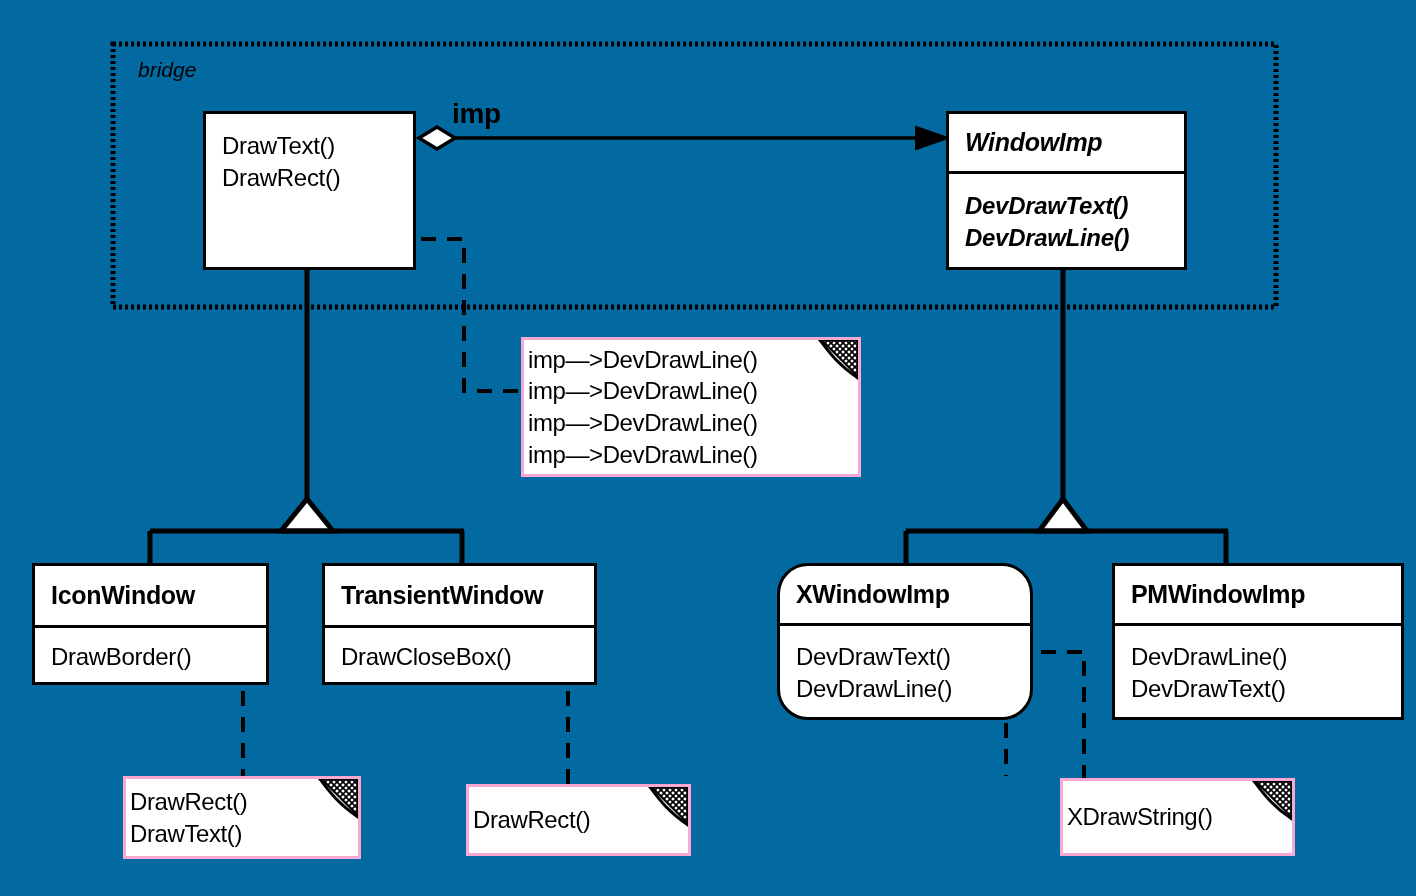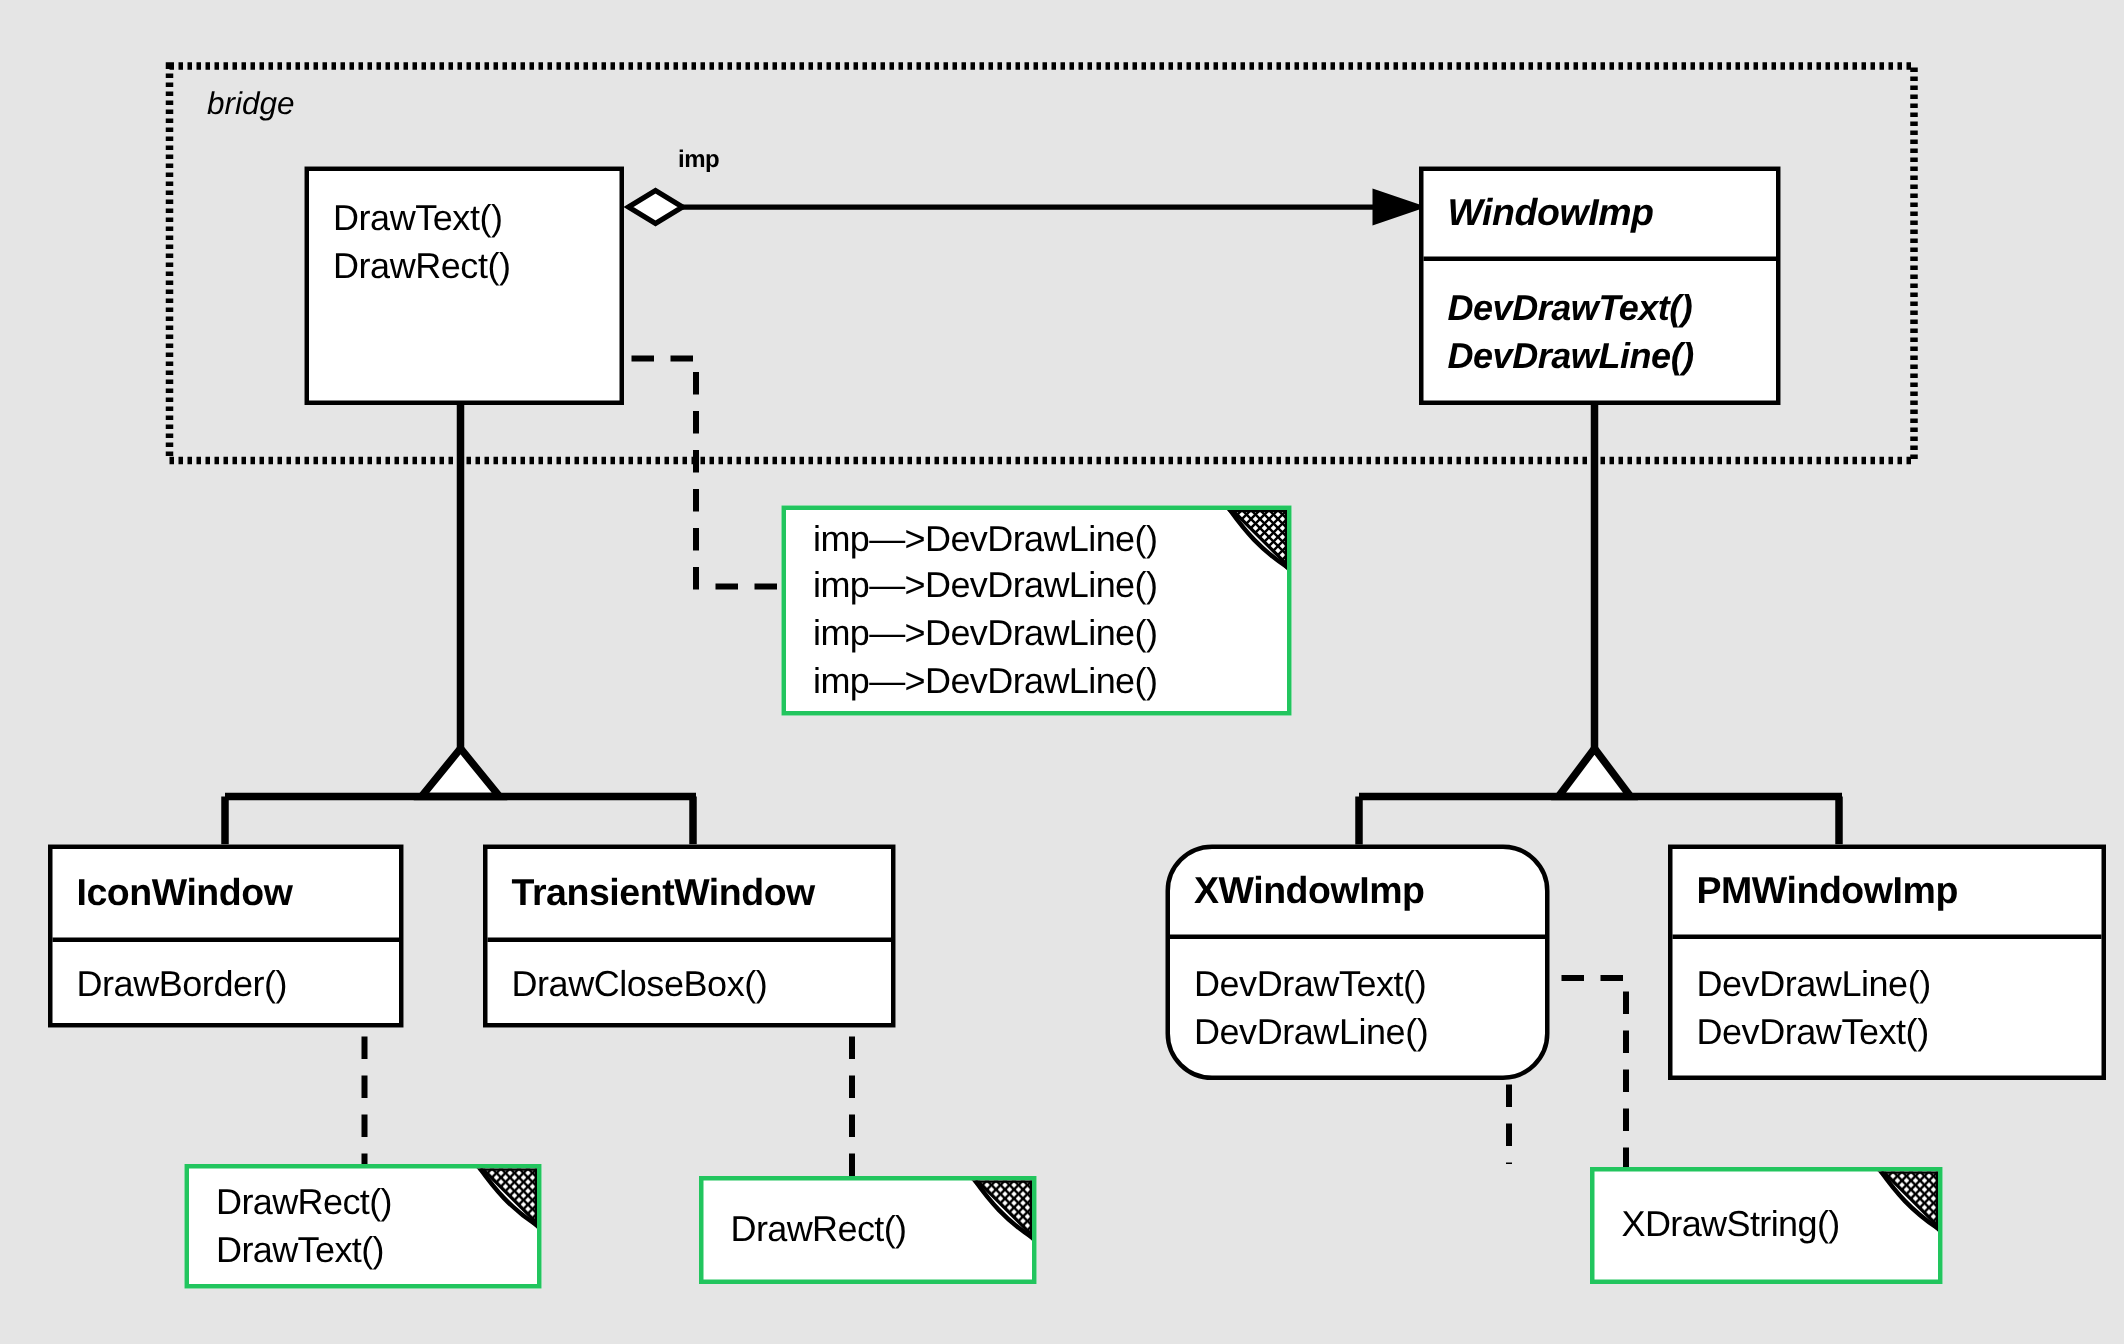--- a/index.html
+++ b/index.html
@@ -11,21 +11,21 @@
   body {
     font-family: "Liberation Sans", sans-serif;
     width: 1416px;
     height: 896px;
     overflow: hidden;
   }
   #canvas {
     position: relative;
     width: 1416px;
     height: 896px;
-    background: #e5e5e5;
+    background: #0369a1;
   }
   svg.layer {
     position: absolute;
     left: 0;
     top: 0;
     width: 1416px;
     height: 896px;
     pointer-events: none;
   }
   .uml-class {
@@ -62,24 +62,24 @@
     white-space: nowrap;
     letter-spacing: -0.3px;
   }
   .uml-class.abstract-ops .op {
     font-style: italic;
     font-weight: bold;
   }
   .note {
     position: absolute;
     box-sizing: border-box;
-    border: 3px solid #22c55e;
+    border: 3px solid #f9a8d4;
     background: #fff;
     z-index: 6;
-    padding: 6px 0 6px 18px;
+    padding: 6px 0 6px 4px;
     display: flex;
     flex-direction: column;
     justify-content: center;
   }
   .note .note-line {
     font-size: 24px;
     line-height: 1.32;
     white-space: nowrap;
     letter-spacing: -0.4px;
   }
@@ -94,21 +94,21 @@
   .package-label {
     position: absolute;
     font-style: italic;
     font-size: 21px;
     font-weight: normal;
     z-index: 4;
     white-space: nowrap;
   }
   .assoc-label {
     position: absolute;
-    font-size: 16px;
+    font-size: 28px;
     font-weight: bold;
     z-index: 7;
     white-space: nowrap;
     letter-spacing: -0.3px;
   }
 </style>
 </head>
 <body>
 
 <div id="canvas">

